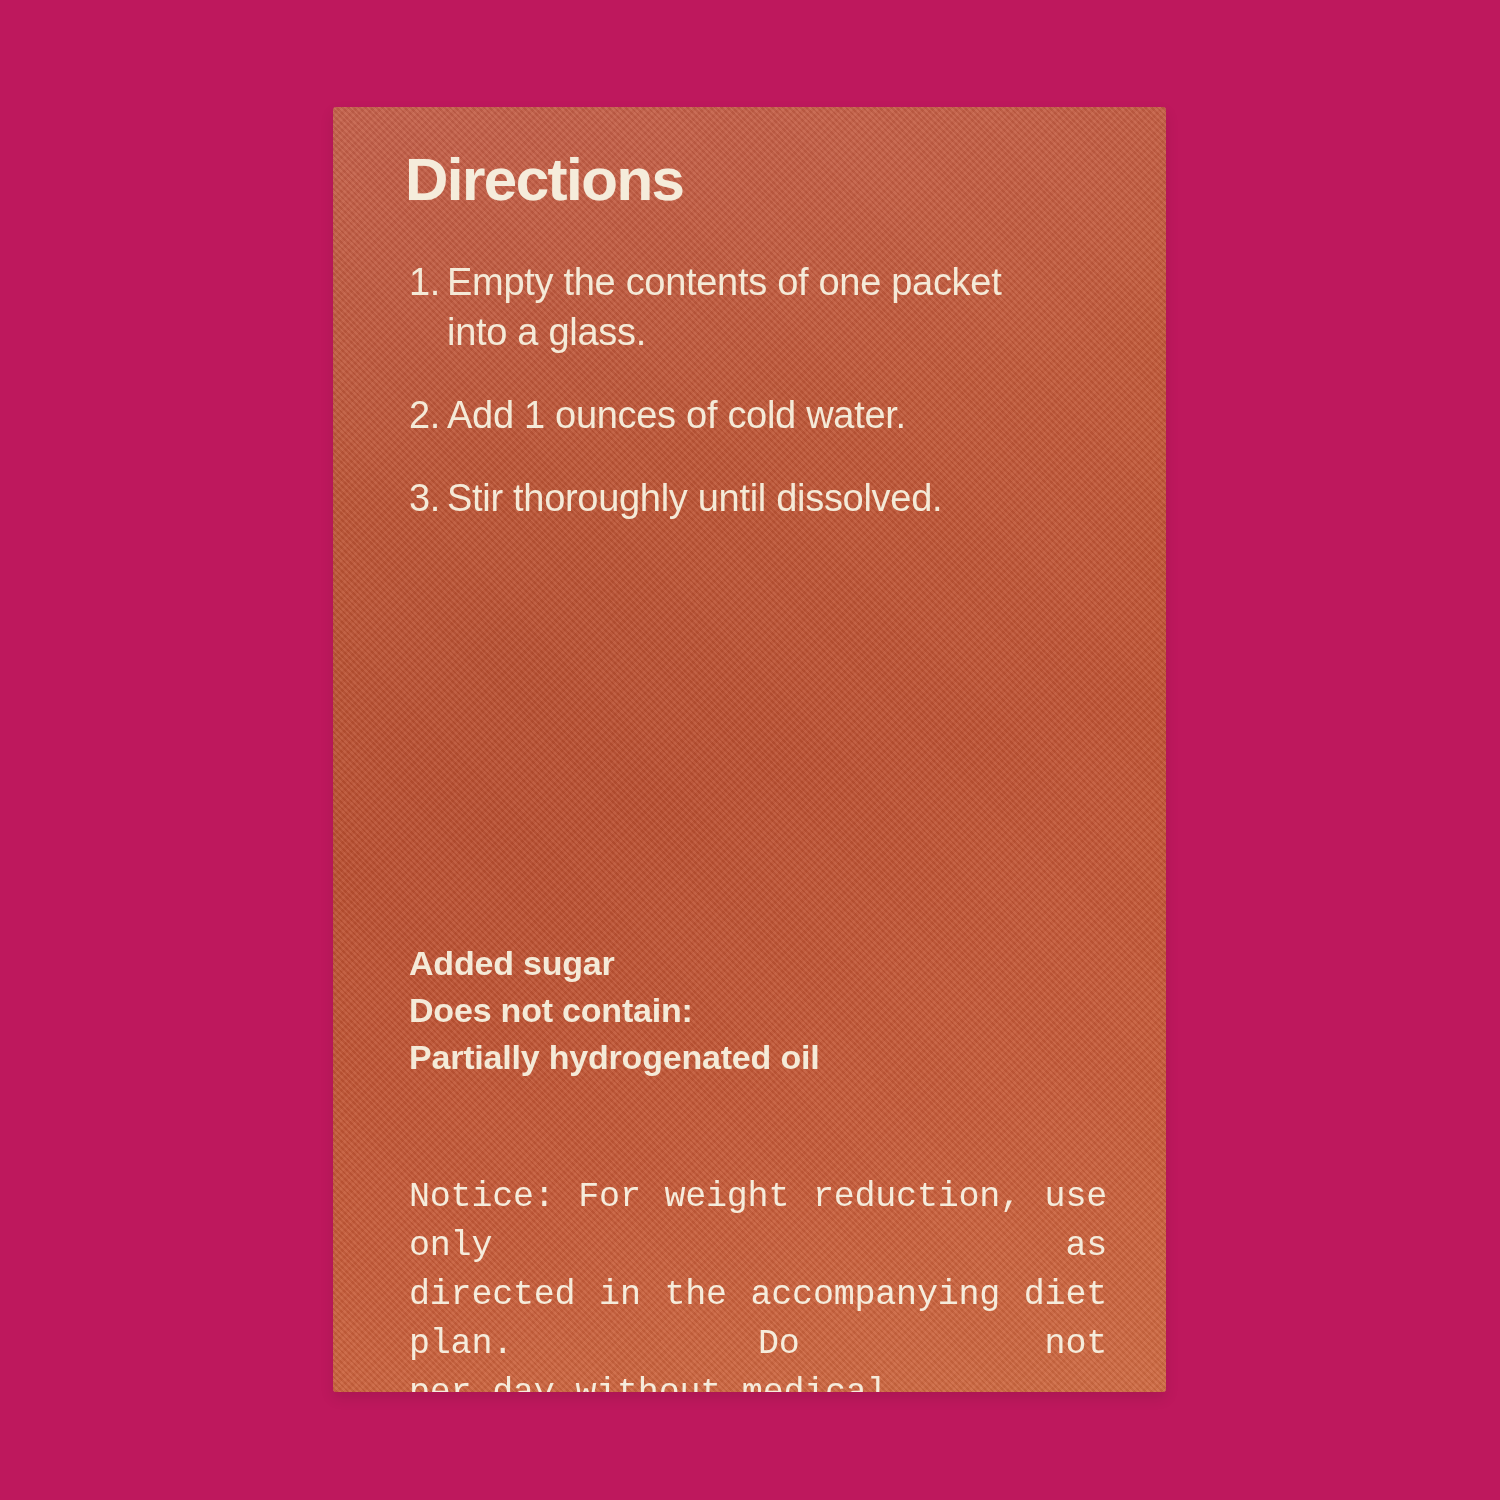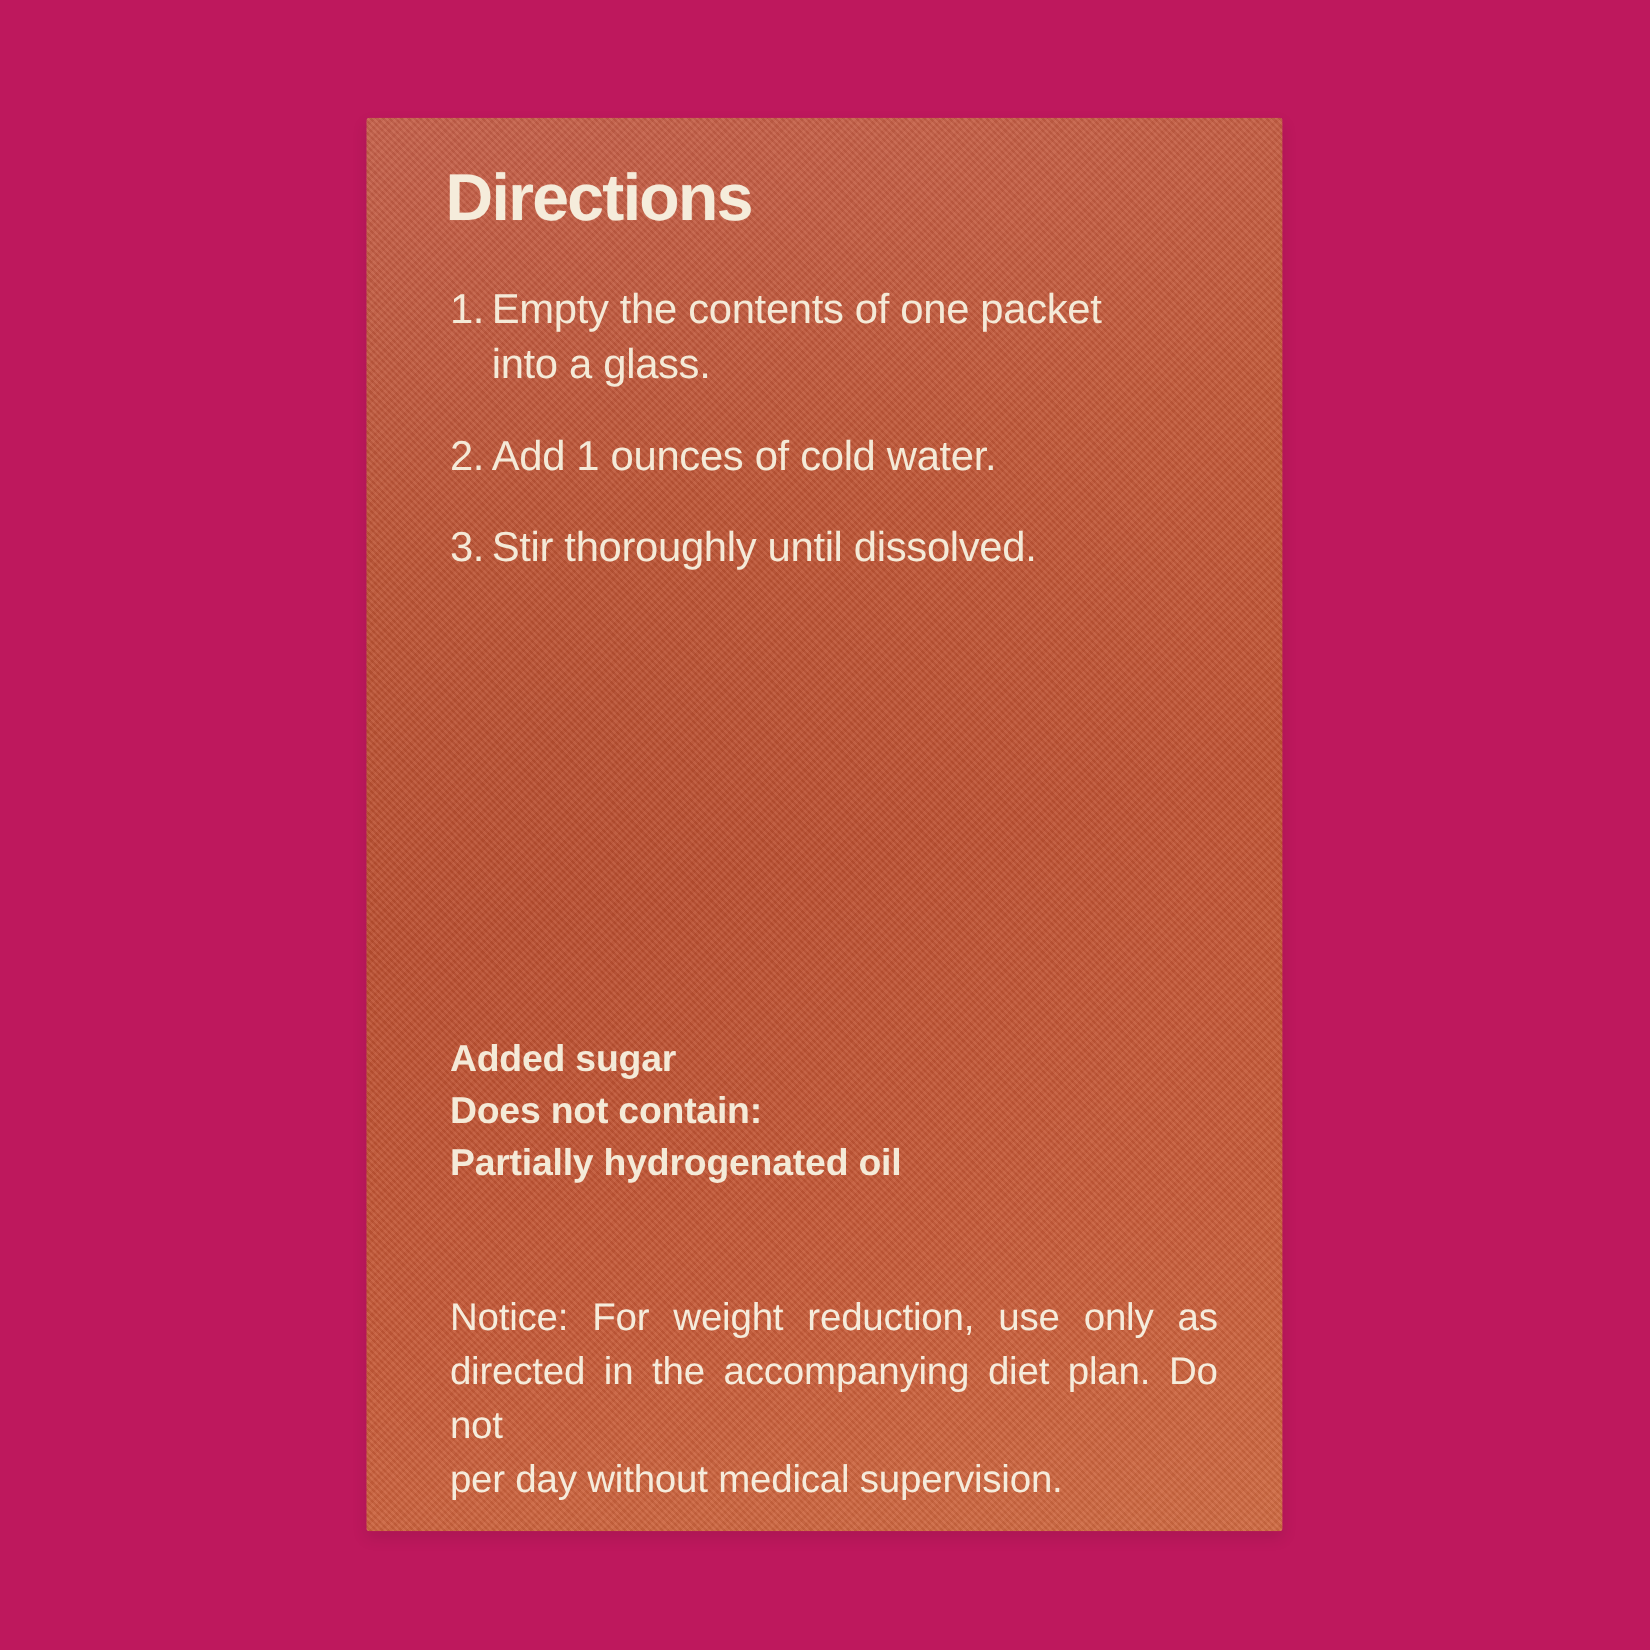--- a/index.html
+++ b/index.html
@@ -97,20 +97,21 @@
     top: 1066px;
     width: 698px;
     color: #f5ecdc;
     font-size: 35px;
     line-height: 49px;
     letter-spacing: -0.2px;
   }
   .notice-line {
     text-align: justify;
     text-align-last: justify;
+    font-family: Liberation Mono, monospace;
   }
   .notice-line.last {
     text-align: left;
     text-align-last: left;
   }
 </style>
 </head>
 <body>
 
 <div class="stage">

